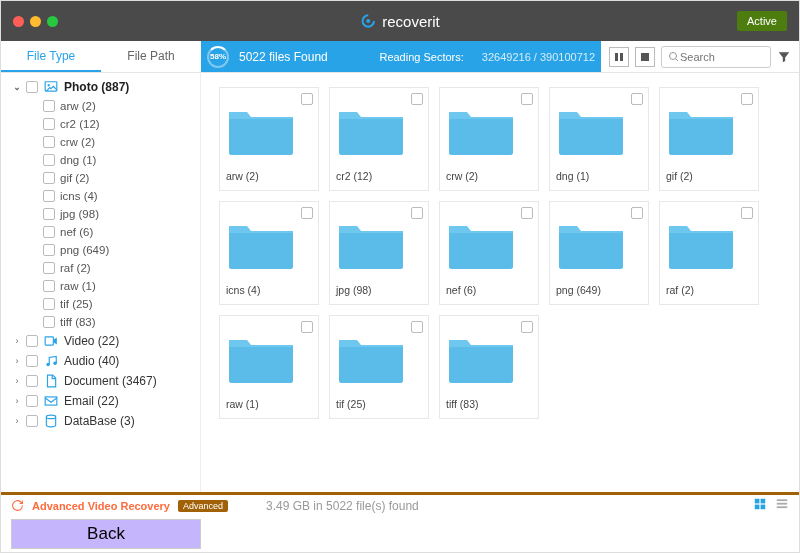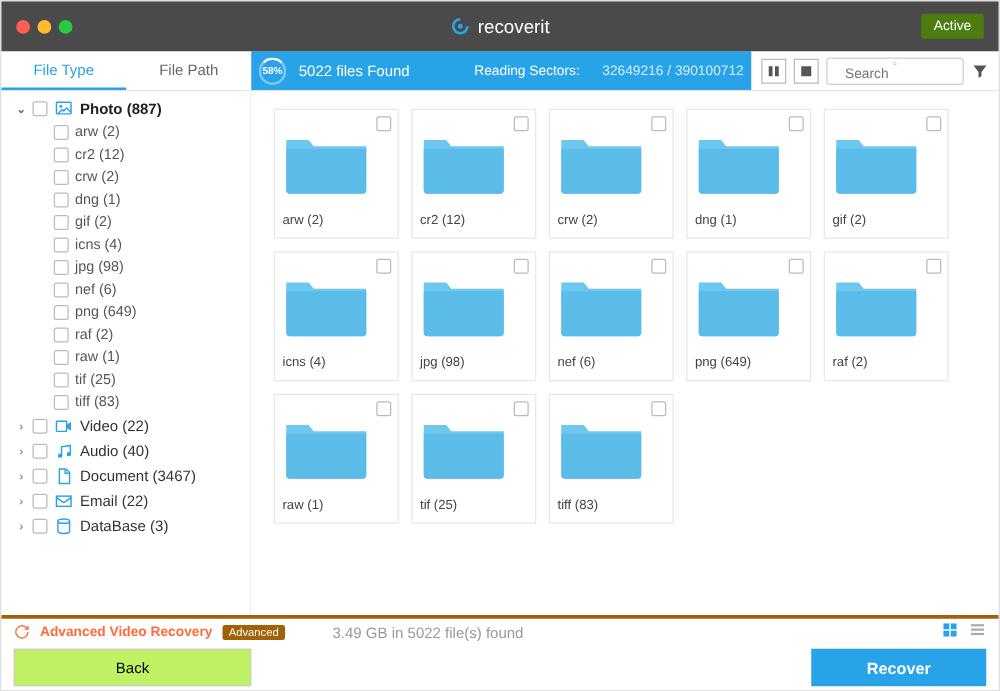--- a/index.html
+++ b/index.html
@@ -14,21 +14,21 @@
 .tabs { display: flex; width: 200px; }
 .tab { flex: 1; display: flex; align-items: center; justify-content: center; font-size: 12px; color: #666; cursor: pointer; border-bottom: 2px solid transparent; }
 .tab.active { color: #29a3e8; border-bottom-color: #29a3e8; }
 .scan-status { flex: 1; background: #29a3e8; color: #fff; display: flex; align-items: center; padding: 0 6px; gap: 10px; font-size: 11px; }
 .pct-ring { width: 22px; height: 22px; border: 2px solid rgba(255,255,255,.4); border-top-color: #fff; border-radius: 50%; display: flex; align-items: center; justify-content: center; font-size: 8px; font-weight: bold; }
 .found-count { font-size: 12px; }
 .reading { margin-left: auto; display: flex; align-items: center; gap: 18px; }
 .ctrl-btn { width: 20px; height: 20px; border: 1px solid #bbb; background: #fff; display: flex; align-items: center; justify-content: center; cursor: pointer; }
 .ctrl-btn svg { width: 10px; height: 10px; }
 .search-wrap { display: flex; align-items: center; padding: 0 8px; gap: 6px; }
-.search-box { display: flex; align-items: center; border: 1px solid #ccc; border-radius: 3px; padding: 2px 6px; height: 22px; width: 110px; flex-direction: column; }
+.search-box { display: flex; align-items: center; border: 1px solid #ccc; border-radius: 3px; padding: 2px 6px; height: 22px; width: 110px; }
 .search-box input { border: none; outline: none; width: 80px; font-size: 11px; }
 .filter-icon { cursor: pointer; }
 .body-row { display: flex; height: calc(100% - 40px - 32px - 60px); }
 .sidebar { width: 200px; border-right: 1px solid #eee; overflow-y: auto; padding: 4px 0 4px 0; }
 .tree-item { display: flex; align-items: center; padding: 3px 8px 3px 12px; gap: 5px; font-size: 12px; cursor: pointer; }
 .tree-item.expanded { font-weight: bold; color: #222; }
 .tree-child { padding-left: 42px; font-weight: normal; font-size: 11.5px; color: #555; }
 .caret { width: 8px; height: 8px; display: flex; align-items: center; justify-content: center; font-size: 9px; color: #666; }
 .chk { width: 12px; height: 12px; border: 1px solid #bbb; border-radius: 2px; flex-shrink: 0; }
 .type-icon { width: 16px; height: 14px; flex-shrink: 0; }
@@ -40,21 +40,21 @@
 .folder-label { font-size: 10.5px; color: #444; }
 .avr-row { height: 24px; border-top: 3px solid #a16207; display: flex; align-items: center; padding: 0 10px; gap: 8px; }
 .avr-icon { color: #ff6b3d; }
 .avr-text { color: #ff6b3d; font-size: 11px; font-weight: 600; }
 .avr-badge { background: #a16207; color: #fff; font-size: 9px; padding: 1px 5px; border-radius: 2px; }
 .summary { font-size: 12px; color: #999; margin-left: 30px; }
 .view-toggle { margin-left: auto; display: flex; gap: 8px; }
 .view-toggle span { cursor: pointer; color: #aaa; }
 .view-toggle span.active { color: #29a3e8; }
 .footer { height: 36px; display: flex; align-items: center; padding: 0 10px; gap: 10px; }
-.back-btn { width: 190px; height: 30px; border: 1px solid #ccc; background: #bef264; font-size: 12px; cursor: pointer; }
+.back-btn { width: 190px; height: 30px; border: 1px solid #ccc; background: #c4b5fd; font-size: 17px; cursor: pointer; }
 .recover-btn { margin-left: auto; width: 140px; height: 30px; background: #29a3e8; color: #fff; border: none; font-size: 13px; font-weight: 600; cursor: pointer; }
 .sidebar::-webkit-scrollbar { width: 6px; }
 .sidebar::-webkit-scrollbar-thumb { background: #ddd; border-radius: 3px; }
 </style>
 </head>
 <body>
 
 <div class="titlebar">
   <div class="traffic-lights">
     <span style="background:#ff5f57"></span>
@@ -296,14 +296,13 @@
     <span><svg width="14" height="14" viewBox="0 0 24 24" fill="currentColor">
           <rect x="3" y="4" width="18" height="3"></rect>
           <rect x="3" y="10" width="18" height="3"></rect>
           <rect x="3" y="16" width="18" height="3"></rect>
         </svg></span>
   </div>
 </div>
 
 <div class="footer">
   <button class="back-btn">Back</button>
-  <button class="recover-btn">Recover</button>
 </div>
 
 </body></html>

